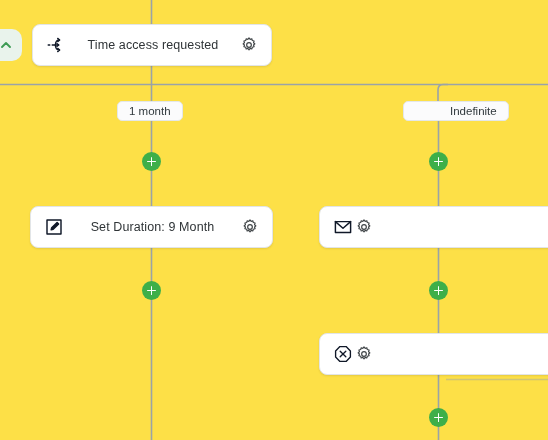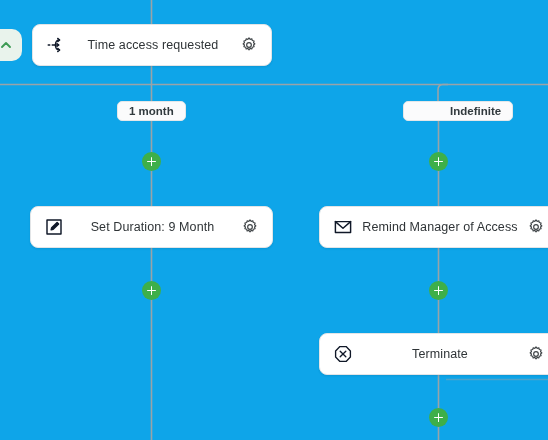--- a/index.html
+++ b/index.html
@@ -10,21 +10,21 @@
   body {
     font-family: "Liberation Sans", sans-serif;
     -webkit-font-smoothing: antialiased;
   }
 
   #canvas {
     position: relative;
     width: 548px;
     height: 440px;
     overflow: hidden;
-    background: #0ea5e9;
+    background: #fde047;
   }
 
   
   .edge-svg {
     position: absolute;
     left: 0;
     top: 0;
     width: 548px;
     height: 440px;
     pointer-events: none;
@@ -111,21 +111,20 @@
     border: 1px solid #e4e7e9;
     border-radius: 5px;
     display: flex;
     align-items: center;
     justify-content: center;
     padding: 0 11px;
     font-size: 11.5px;
     color: #323a3e;
     white-space: nowrap;
     cursor: pointer;
-    font-weight: bold;
   }
   #pill-left  { left: 117px; top: 101px; }
   #pill-right { left: 403px; top: 101px; padding-left: 46px; }
 
   
   .add-btn {
     position: absolute;
     width: 19px;
     height: 19px;
     border-radius: 50%;
@@ -239,37 +238,35 @@
     </span>
   </div>
 
   <div class="node" id="node-remind">
     <span class="node-icon">
       <svg width="20" height="20" viewBox="0 0 20 20" fill="none" stroke="#101828" stroke-width="1.45" stroke-linecap="round" stroke-linejoin="round">
         <rect x="2.4" y="4.6" width="15.2" height="10.8"></rect>
         <polyline points="2.4,4.6 10,11.2 17.6,4.6"></polyline>
       </svg>
     </span>
-    <span class="node-label">Remind Manager of Access</span>
     <span class="node-gear">
       <svg width="18" height="18" viewBox="0 0 20 20" fill="none" stroke="#3f4447" stroke-width="1.3" stroke-linecap="round" stroke-linejoin="round">
         <circle cx="10" cy="10" r="2.6"></circle>
         <path d="M10 2.2 l1.3 1.5 1.9 -0.6 0.5 1.95 1.95 0.5 -0.6 1.9 1.5 1.3 -1.5 1.3 0.6 1.9 -1.95 0.5 -0.5 1.95 -1.9 -0.6 -1.3 1.5 -1.3 -1.5 -1.9 0.6 -0.5 -1.95 -1.95 -0.5 0.6 -1.9 -1.5 -1.3 1.5 -1.3 -0.6 -1.9 1.95 -0.5 0.5 -1.95 1.9 0.6 z"></path>
       </svg>
     </span>
   </div>
 
   <div class="node" id="node-terminate">
     <span class="node-icon">
       <svg width="20" height="20" viewBox="0 0 20 20" fill="none" stroke="#101828" stroke-width="1.35" stroke-linecap="round" stroke-linejoin="round">
         <polygon points="6.9,2.6 13.1,2.6 17.4,6.9 17.4,13.1 13.1,17.4 6.9,17.4 2.6,13.1 2.6,6.9"></polygon>
         <path d="M7.2 7.2 L12.8 12.8 M12.8 7.2 L7.2 12.8"></path>
       </svg>
     </span>
-    <span class="node-label">Terminate</span>
     <span class="node-gear">
       <svg width="18" height="18" viewBox="0 0 20 20" fill="none" stroke="#3f4447" stroke-width="1.3" stroke-linecap="round" stroke-linejoin="round">
         <circle cx="10" cy="10" r="2.6"></circle>
         <path d="M10 2.2 l1.3 1.5 1.9 -0.6 0.5 1.95 1.95 0.5 -0.6 1.9 1.5 1.3 -1.5 1.3 0.6 1.9 -1.95 0.5 -0.5 1.95 -1.9 -0.6 -1.3 1.5 -1.3 -1.5 -1.9 0.6 -0.5 -1.95 -1.95 -0.5 0.6 -1.9 -1.5 -1.3 1.5 -1.3 -0.6 -1.9 1.95 -0.5 0.5 -1.95 1.9 0.6 z"></path>
       </svg>
     </span>
   </div>
 
 </div>
 

